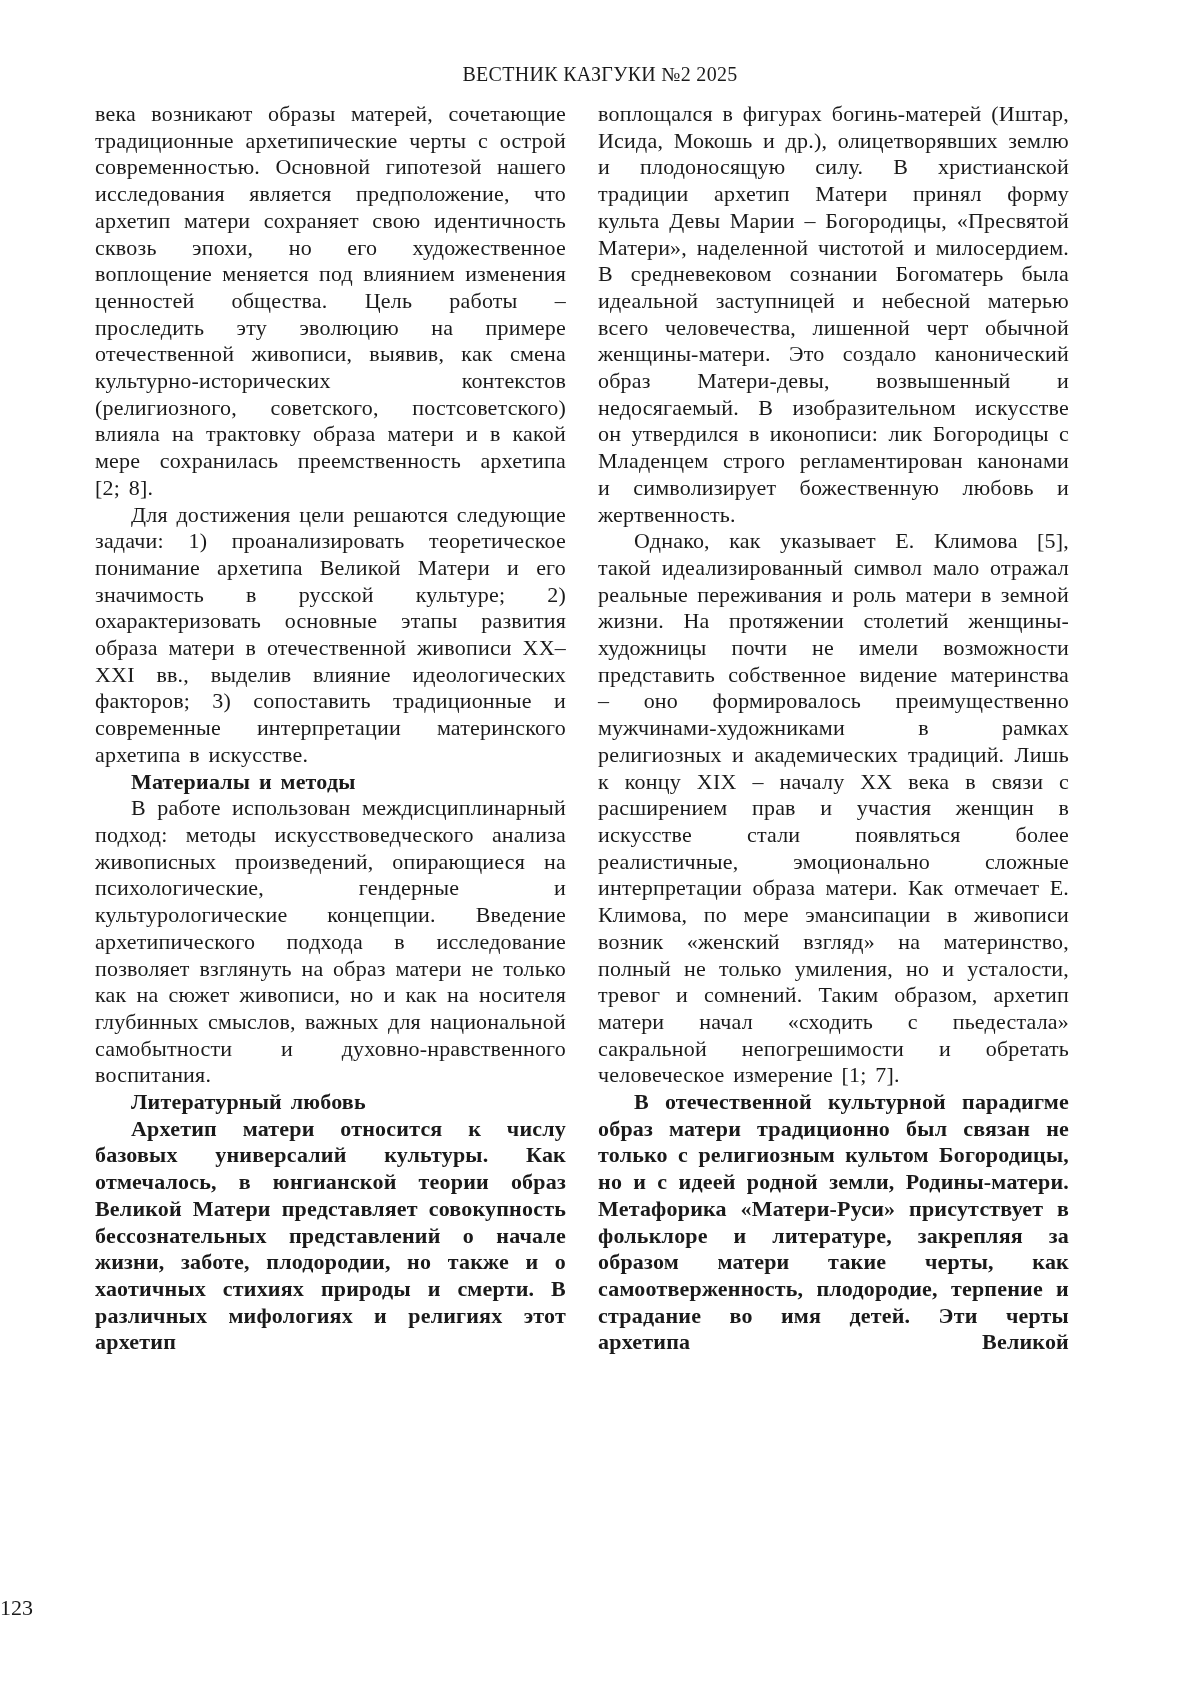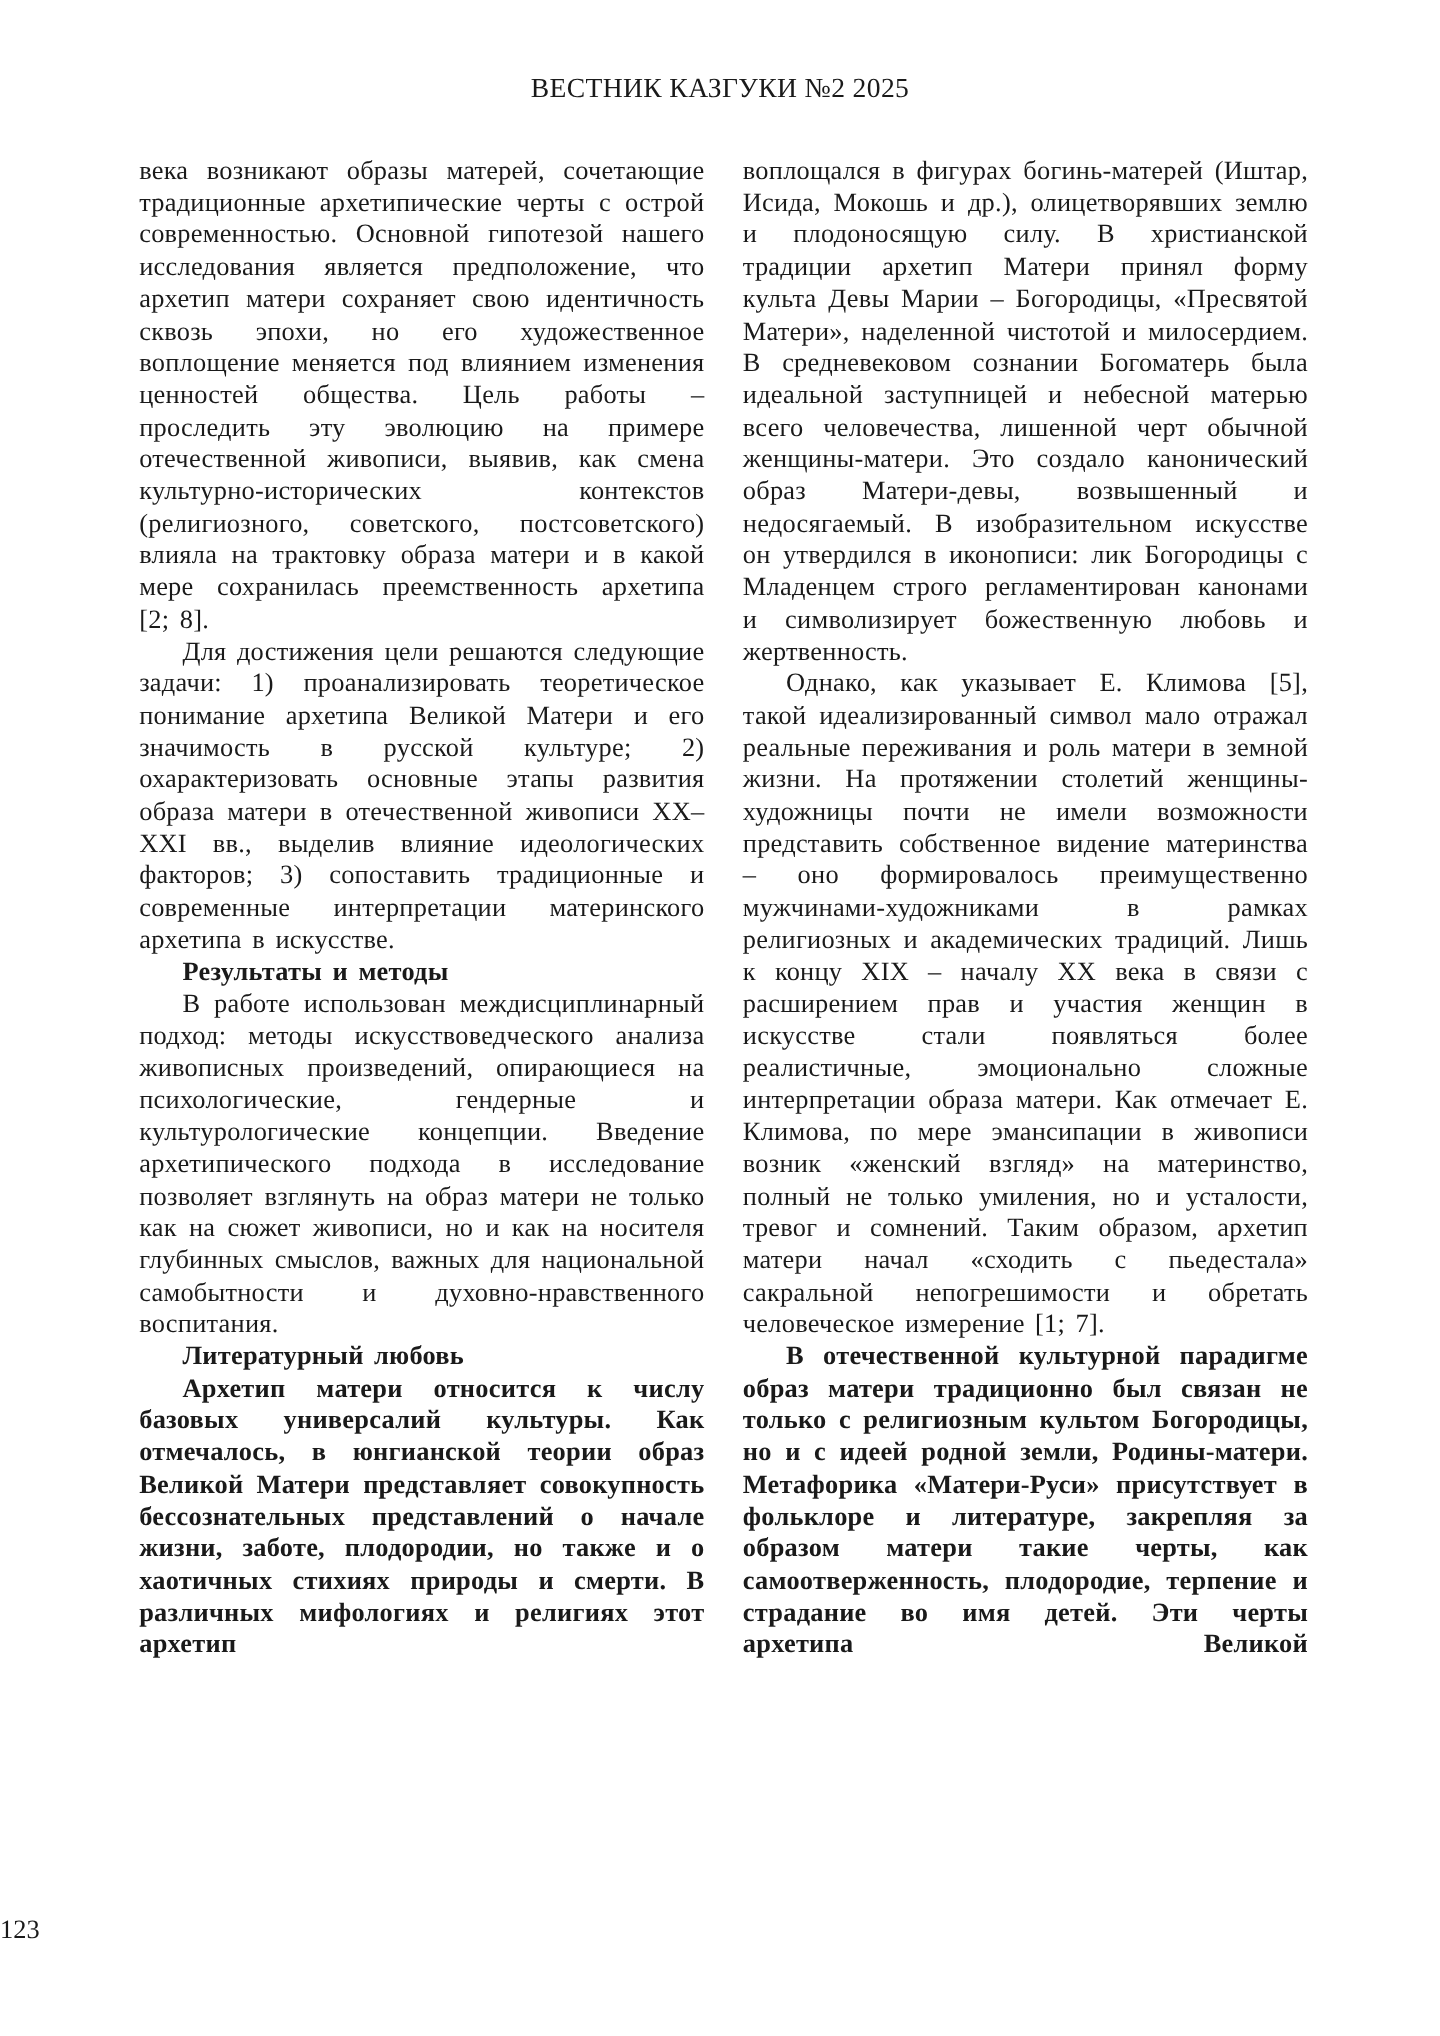--- a/index.html
+++ b/index.html
@@ -16,33 +16,32 @@
     color: #1a1a1a;
     font-family: "Liberation Serif", "DejaVu Serif", serif;
     overflow: hidden;
   }
   .header {
     position: absolute;
     top: 60px;
     left: 0;
     width: 100%;
     text-align: center;
-    font-size: 23px;
+    font-size: 20px;
     line-height: 28px;
     letter-spacing: 0.3px;
     white-space: nowrap;
   }
   .columns {
     position: absolute;
     top: 101px;
-    left: 116px;
+    left: 95px;
     width: 974px;
     display: flex;
     gap: 32px;
-    margin-top: 28px;
   }
   .col {
     width: 471px;
     text-align: justify;
     font-size: 22px;
     line-height: 26.7px;
     word-spacing: 3px;
     letter-spacing: 0.2px;
   }
   .col p {
@@ -65,21 +64,21 @@
 </head>
 <body>
 
 <div class="page">
   <div class="header">ВЕСТНИК КАЗГУКИ №2 2025</div>
 
   <div class="columns">
     <div class="col" id="col-left">
         <p class="block-body">века возникают образы матерей, сочетающие традиционные архетипические черты с острой современностью. Основной гипотезой нашего исследования является предположение, что архетип матери сохраняет свою идентичность сквозь эпохи, но его художественное воплощение меняется под влиянием изменения ценностей общества. Цель работы – проследить эту эволюцию на примере отечественной живописи, выявив, как смена культурно-исторических контекстов (религиозного, советского, постсоветского) влияла на трактовку образа матери и в какой мере сохранилась преемственность архетипа [2; 8].</p>
         <p class="block-body indent">Для достижения цели решаются следующие задачи: 1) проанализировать теоретическое понимание архетипа Великой Матери и его значимость в русской культуре; 2) охарактеризовать основные этапы развития образа матери в отечественной живописи XX–XXI вв., выделив влияние идеологических факторов; 3) сопоставить традиционные и современные интерпретации материнского архетипа в искусстве.</p>
-        <p class="block-heading indent">Результаты и методы</p>
+        <p class="block-heading indent">Материалы и методы</p>
         <p class="block-body indent">В работе использован междисциплинарный подход: методы искусствоведческого анализа живописных произведений, опирающиеся на психологические, гендерные и культурологические концепции. Введение архетипического подхода в исследование позволяет взглянуть на образ матери не только как на сюжет живописи, но и как на носителя глубинных смыслов, важных для национальной самобытности и духовно-нравственного воспитания.</p>
         <p class="block-heading indent">Литературный любовь</p>
         <p class="block-body indent justify-last">Архетип матери относится к числу базовых универсалий культуры. Как отмечалось, в юнгианской теории образ Великой Матери представляет совокупность бессознательных представлений о начале жизни, заботе, плодородии, но также и о хаотичных стихиях природы и смерти. В различных мифологиях и религиях этот архетип</p>
       </div>
     <div class="col" id="col-right">
         <p class="block-body">воплощался в фигурах богинь-матерей (Иштар, Исида, Мокошь и др.), олицетворявших землю и плодоносящую силу. В христианской традиции архетип Матери принял форму культа Девы Марии – Богородицы, «Пресвятой Матери», наделенной чистотой и милосердием. В средневековом сознании Богоматерь была идеальной заступницей и небесной матерью всего человечества, лишенной черт обычной женщины-матери. Это создало канонический образ Матери-девы, возвышенный и недосягаемый. В изобразительном искусстве он утвердился в иконописи: лик Богородицы с Младенцем строго регламентирован канонами и символизирует божественную любовь и жертвенность.</p>
         <p class="block-body indent">Однако, как указывает Е. Климова [5], такой идеализированный символ мало отражал реальные переживания и роль матери в земной жизни. На протяжении столетий женщины-художницы почти не имели возможности представить собственное видение материнства – оно формировалось преимущественно мужчинами-художниками в рамках религиозных и академических традиций. Лишь к концу XIX – началу XX века в связи с расширением прав и участия женщин в искусстве стали появляться более реалистичные, эмоционально сложные интерпретации образа матери. Как отмечает Е. Климова, по мере эмансипации в живописи возник «женский взгляд» на материнство, полный не только умиления, но и усталости, тревог и сомнений. Таким образом, архетип матери начал «сходить с пьедестала» сакральной непогрешимости и обретать человеческое измерение [1; 7].</p>
         <p class="block-body indent justify-last">В отечественной культурной парадигме образ матери традиционно был связан не только с религиозным культом Богородицы, но и с идеей родной земли, Родины-матери. Метафорика «Матери-Руси» присутствует в фольклоре и литературе, закрепляя за образом матери такие черты, как самоотверженность, плодородие, терпение и страдание во имя детей. Эти черты архетипа Великой</p>
       </div>
   </div>

